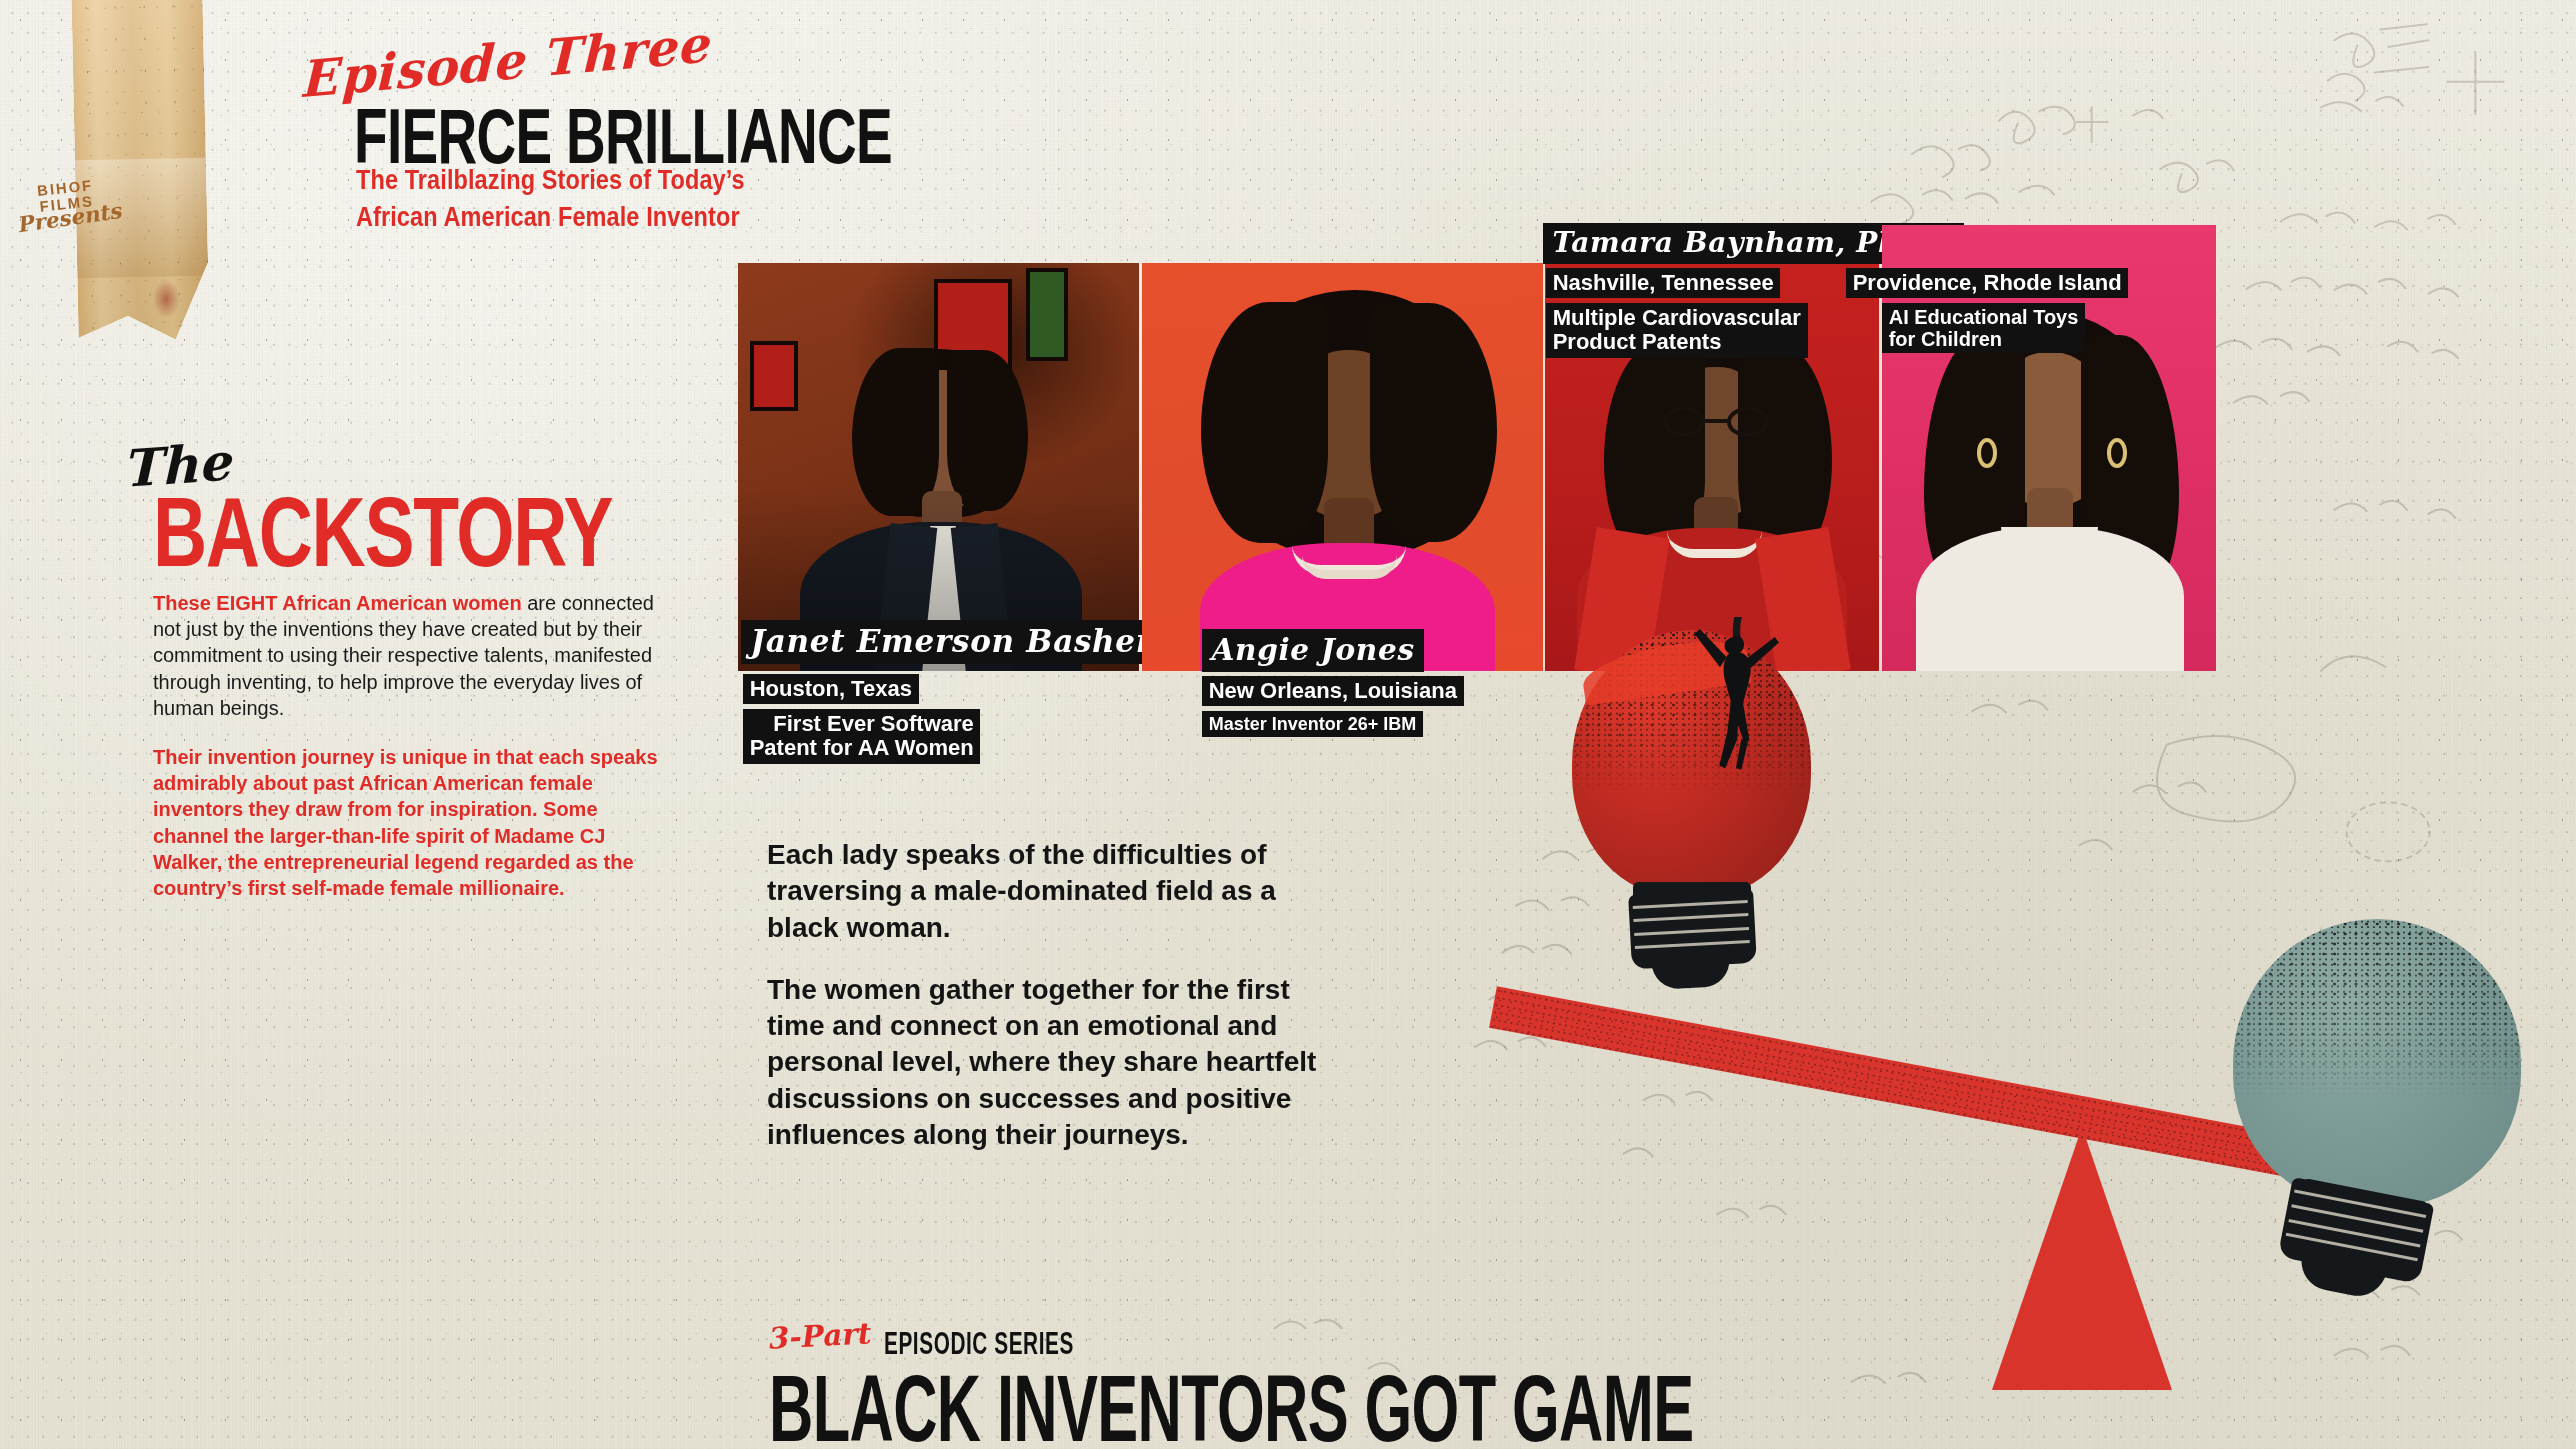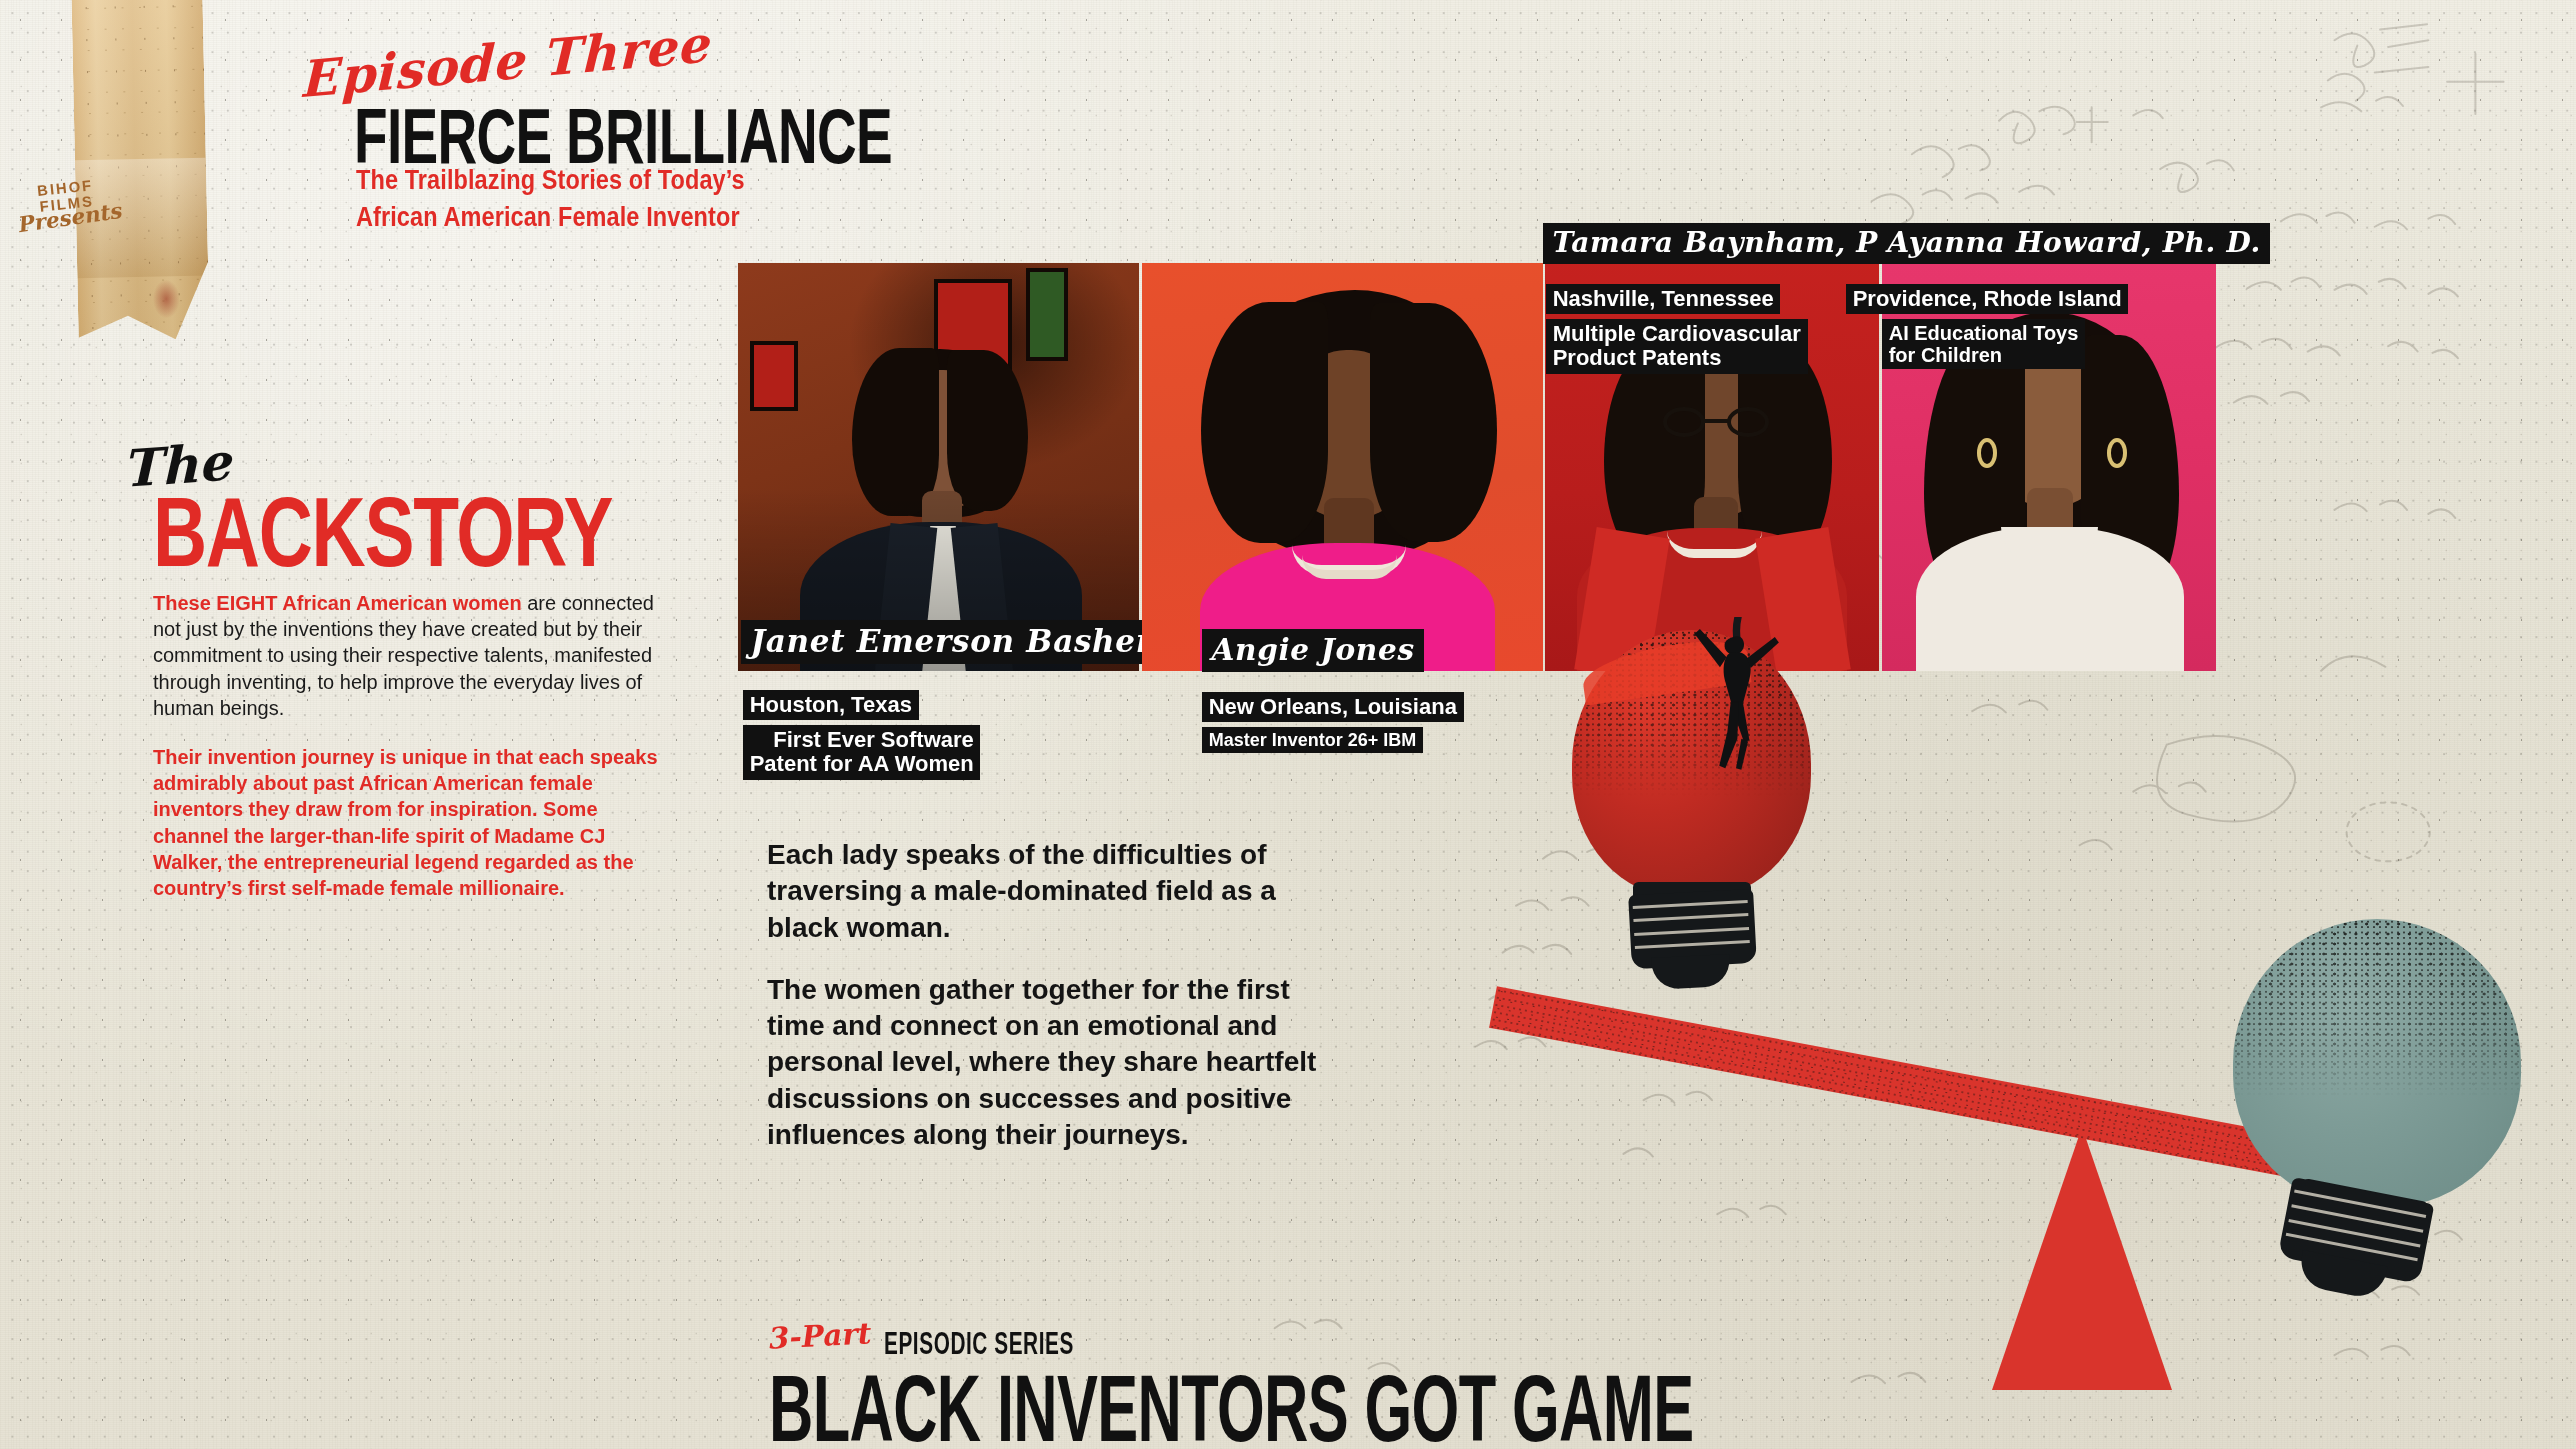--- a/index.html
+++ b/index.html
@@ -152,21 +152,21 @@
 
   
   .nm {
     position:absolute; background:#111; color:#fff; white-space:nowrap;
     font-family:"DejaVu Serif", serif; font-style:italic; font-weight:700;
     padding:2.7px 9.4px 5.4px 9.4px; letter-spacing:0.7px;
   }
   .chip {
     position:absolute; background:#111; color:#fff; white-space:nowrap;
     font-family:"Liberation Sans", sans-serif; font-weight:700;
-    padding:2.7px 6.7px; line-height:1.12;margin-top:16px;
+    padding:2.7px 6.7px; line-height:1.12;
   }
   .chip.two { white-space:pre-line; }
 
   
   #mid-col {
     position:absolute; left:767px; top:837px; width:577px;
     font-family:"Liberation Sans", sans-serif;
     font-size:28px; font-weight:700; line-height:1.30; color:#141414;
   }
   #mid-col p { margin-bottom:25.5px; }
@@ -392,21 +392,20 @@
       <div class="f-head" style="left:107px;top:127px;width:122px;height:154px;background:#8a5c3c;"></div>
       <div class="f-hair" style="left:42px;top:107px;width:101px;height:268px;background:#150d08;border-radius:60% 10% 30% 40%;"></div>
       <div class="f-hair" style="left:199px;top:110px;width:98px;height:266px;background:#150d08;border-radius:10% 60% 40% 30%;"></div>
       <div style="position:absolute;left:95px;top:213px;width:20px;height:29.5px;border:4.7px solid #d9c073;border-radius:50%;"></div>
       <div style="position:absolute;left:225px;top:213px;width:20px;height:29.5px;border:4.7px solid #d9c073;border-radius:50%;"></div>
       <div class="f-neck" style="left:145px;top:263px;width:46px;height:52px;background:#7a4f33;"></div>
       <div class="f-body" style="left:34px;top:302px;width:268px;height:151px;background:#efeae1;"></div>
       <div style="position:absolute;left:119px;top:302px;width:97px;height:36px;background:#efeae1;border-radius:0 0 60px 60px;"></div>
     </div>
   </div>
-  <div class="nm" style="left:1878px; top:223px; font-size:28px;">Ayanna Howard, Ph. D.</div>
   <div class="chip" style="left:1846px; top:268px; font-size:22px;">Providence,  Rhode Island</div>
   <div class="chip two" style="left:1882px; top:303px; font-size:20px;">AI Educational Toys
 for Children</div>
 
   <div id="mid-col">
     <p>Each lady speaks of the difficulties of traversing a male-dominated field as a black woman.</p>
     <p>The women gather together for the first time and connect on an emotional and personal level, where they share heartfelt discussions on successes and positive influences along their journeys.</p>
   </div>
 
   <div id="seesaw">

